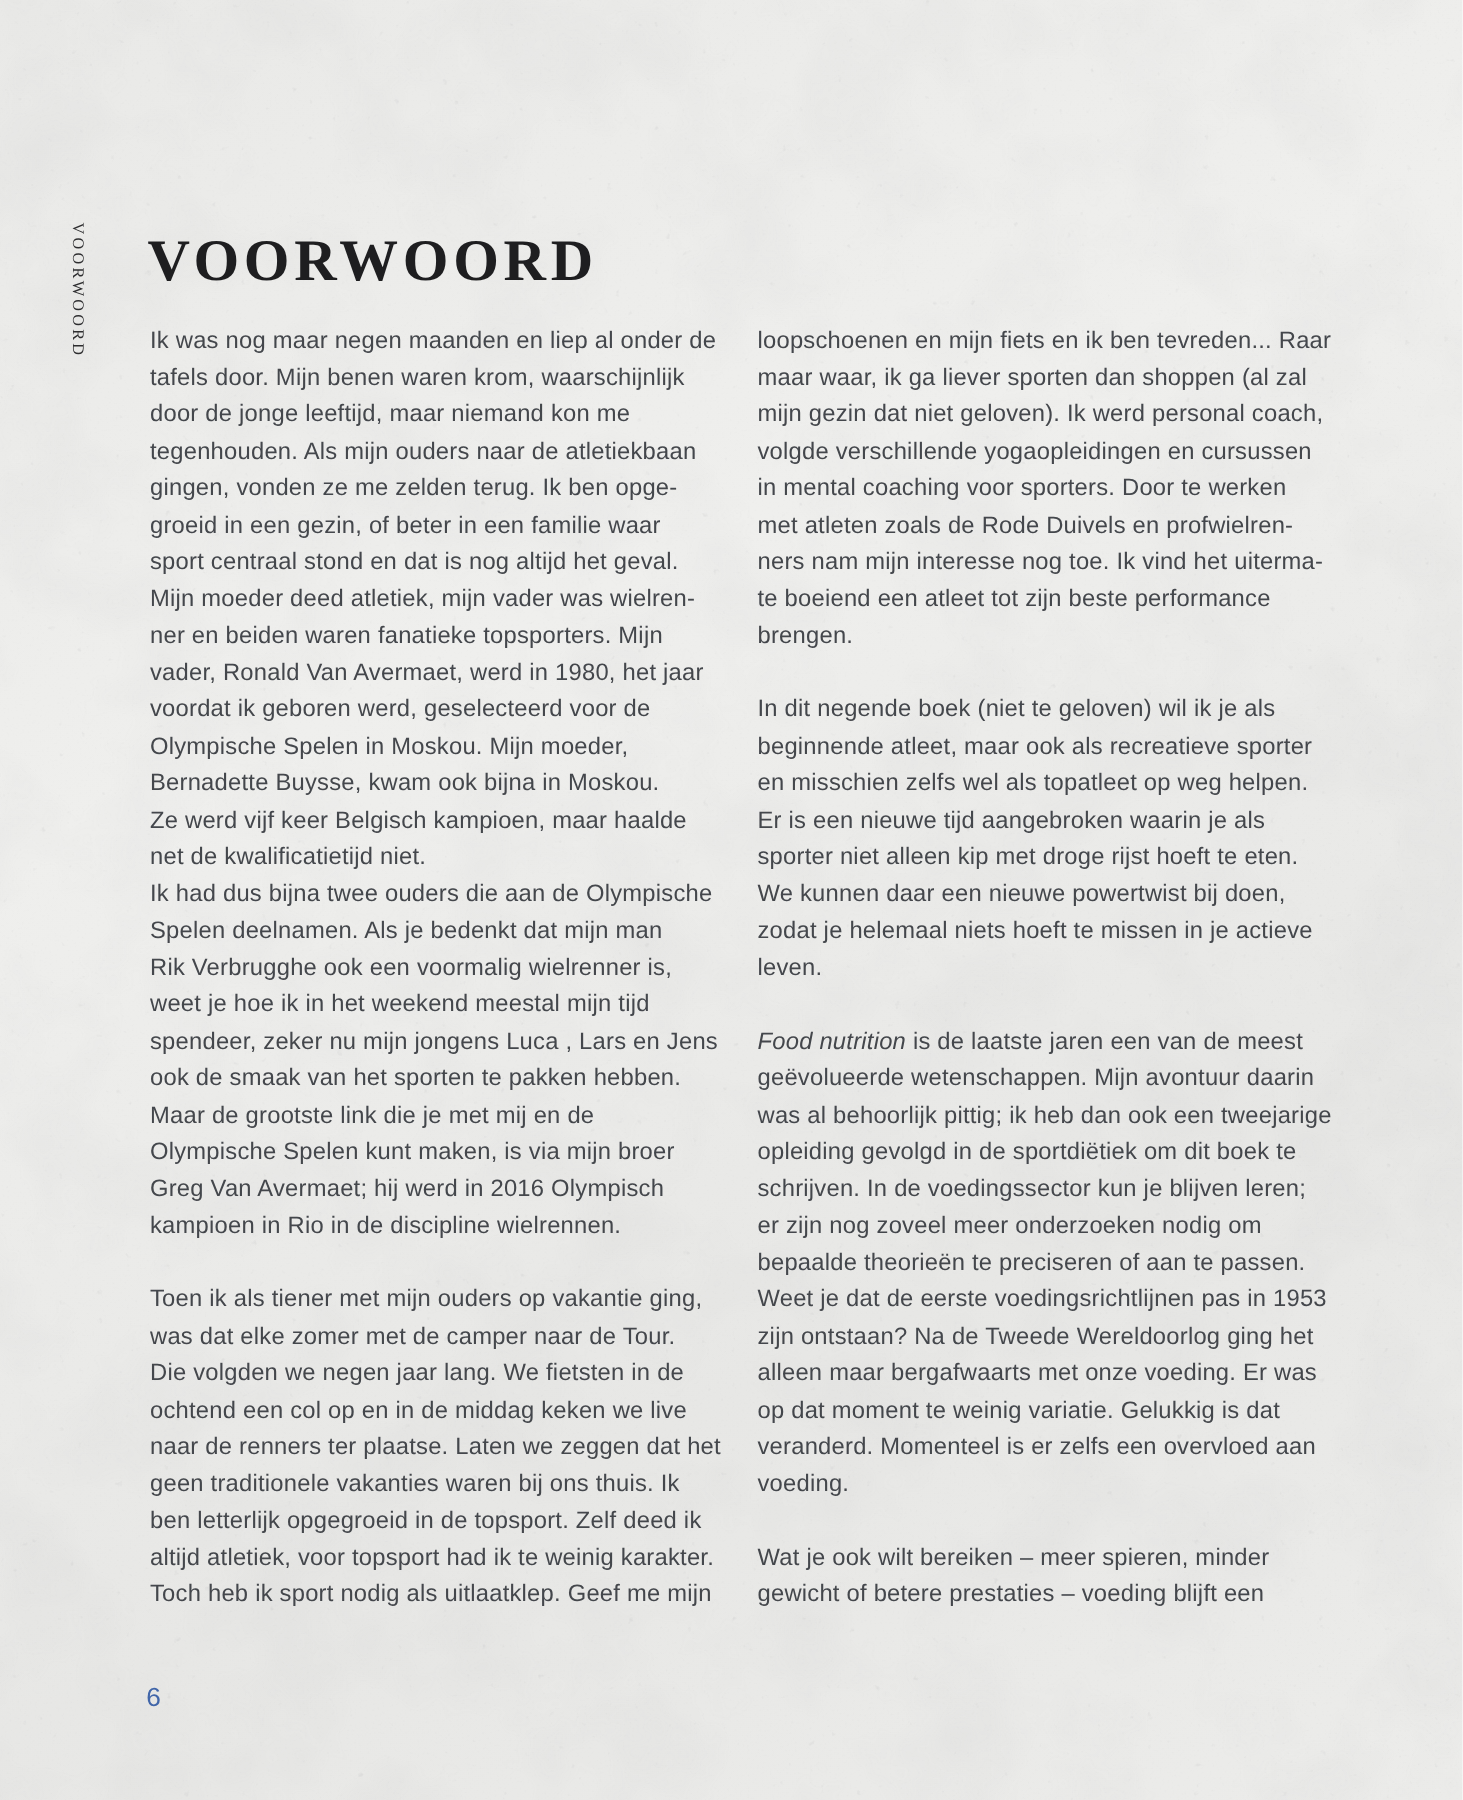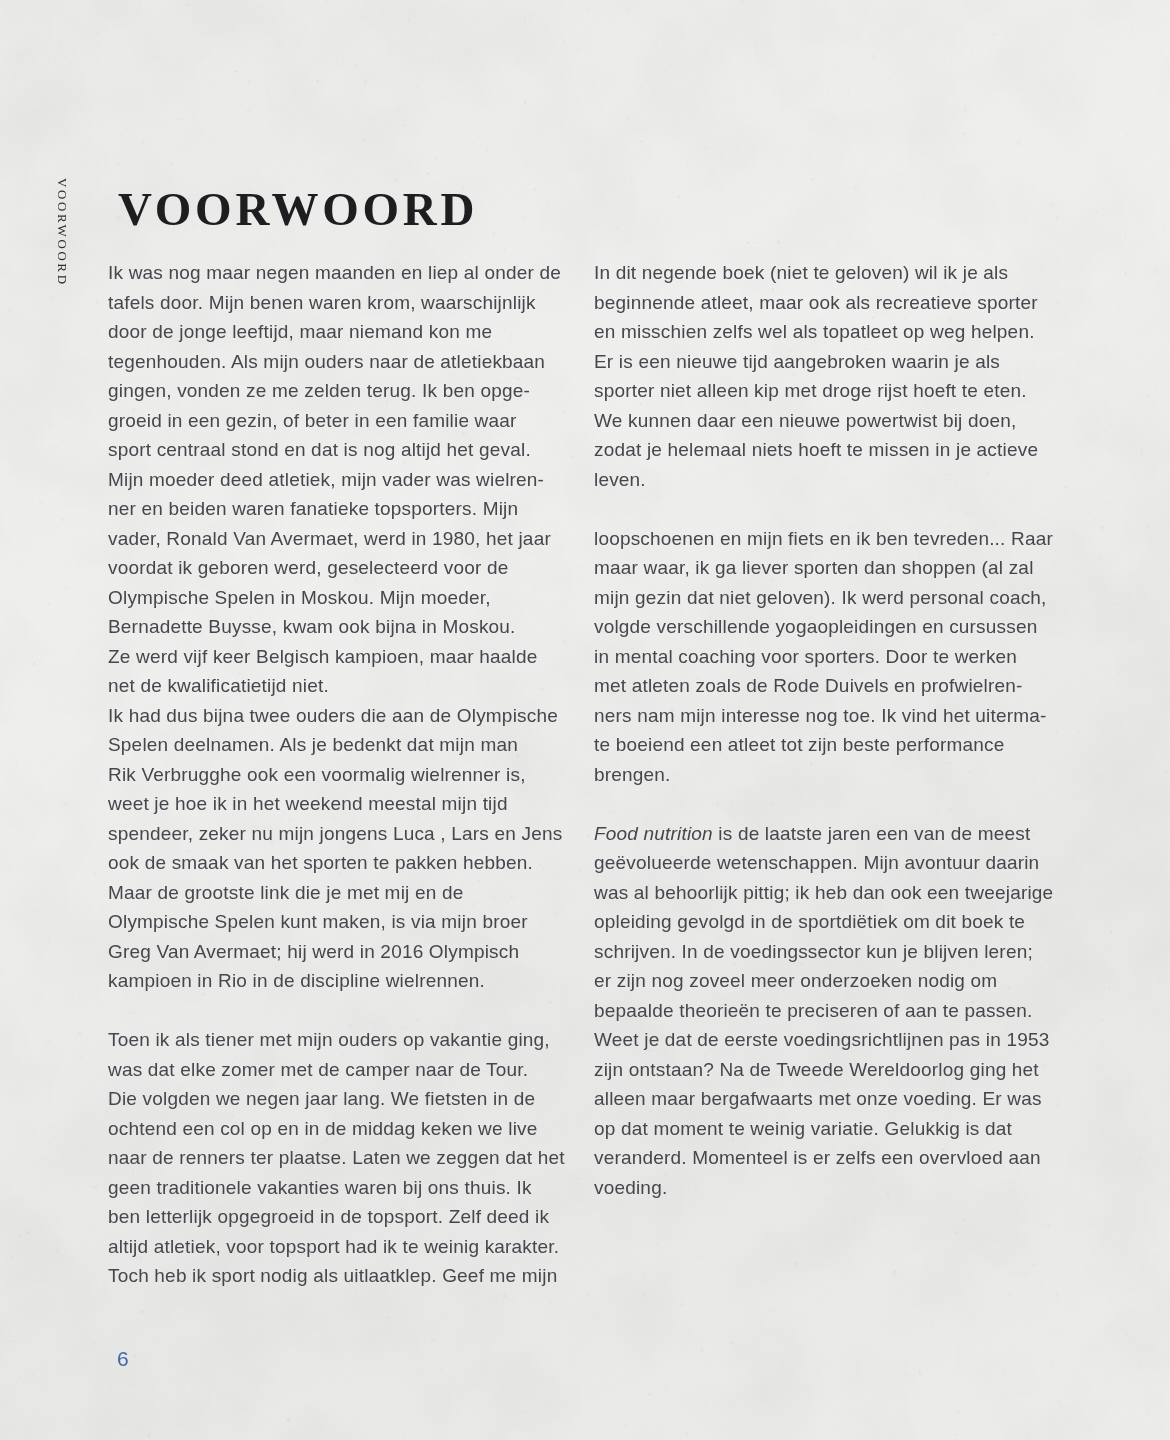--- a/index.html
+++ b/index.html
@@ -42,21 +42,21 @@
     margin: 0;
     font-family: "Liberation Serif", serif;
     font-weight: 700;
     font-size: 47px;
     line-height: 1;
     letter-spacing: 0.08em;
     color: #1e1e20;
   }
   .columns {
     position: absolute;
-    left: 108px;
+    left: 120px;
     top: 258px;
     width: 952px;
     display: flex;
     gap: 20px;
   }
   .col { width: 470px; }
   .col p {
     margin: 0 0 29.5px 0;
     font-size: 19px;
     line-height: 29.5px;
@@ -137,48 +137,50 @@
 was dat elke zomer met de camper naar de Tour.
 Die volgden we negen jaar lang. We fietsten in de
 ochtend een col op en in de middag keken we live
 naar de renners ter plaatse. Laten we zeggen dat het
 geen traditionele vakanties waren bij ons thuis. Ik
 ben letterlijk opgegroeid in de topsport. Zelf deed ik
 altijd atletiek, voor topsport had ik te weinig karakter.
 Toch heb ik sport nodig als uitlaatklep. Geef me mijn</p>
     </div>
     <div class="col">
-      <p>In dit negende boek (niet te geloven) wil ik je als
-beginnende atleet, maar ook als recreatieve sporter
-en misschien zelfs wel als topatleet op weg helpen.
-Er is een nieuwe tijd aangebroken waarin je als
-sporter niet alleen kip met droge rijst hoeft te eten.
-We kunnen daar een nieuwe powertwist bij doen,
-zodat je helemaal niets hoeft te missen in je actieve
-leven.</p>
       <p>loopschoenen en mijn fiets en ik ben tevreden... Raar
 maar waar, ik ga liever sporten dan shoppen (al zal
 mijn gezin dat niet geloven). Ik werd personal coach,
 volgde verschillende yogaopleidingen en cursussen
 in mental coaching voor sporters. Door te werken
 met atleten zoals de Rode Duivels en profwielren-
 ners nam mijn interesse nog toe. Ik vind het uiterma-
 te boeiend een atleet tot zijn beste performance
 brengen.</p>
+      <p>In dit negende boek (niet te geloven) wil ik je als
+beginnende atleet, maar ook als recreatieve sporter
+en misschien zelfs wel als topatleet op weg helpen.
+Er is een nieuwe tijd aangebroken waarin je als
+sporter niet alleen kip met droge rijst hoeft te eten.
+We kunnen daar een nieuwe powertwist bij doen,
+zodat je helemaal niets hoeft te missen in je actieve
+leven.</p>
       <p><em>Food nutrition</em><span> is de laatste jaren een van de meest
 geëvolueerde wetenschappen. Mijn avontuur daarin
 was al behoorlijk pittig; ik heb dan ook een tweejarige
 opleiding gevolgd in de sportdiëtiek om dit boek te
 schrijven. In de voedingssector kun je blijven leren;
 er zijn nog zoveel meer onderzoeken nodig om
 bepaalde theorieën te preciseren of aan te passen.
 Weet je dat de eerste voedingsrichtlijnen pas in 1953
 zijn ontstaan? Na de Tweede Wereldoorlog ging het
 alleen maar bergafwaarts met onze voeding. Er was
 op dat moment te weinig variatie. Gelukkig is dat
 veranderd. Momenteel is er zelfs een overvloed aan
 voeding.</span></p>
+      <p>Wat je ook wilt bereiken – meer spieren, minder
+gewicht of betere prestaties – voeding blijft een</p>
     </div>
   </section>
 
   <div class="page-number">6</div>
 
 </div>
 
 </body></html>

